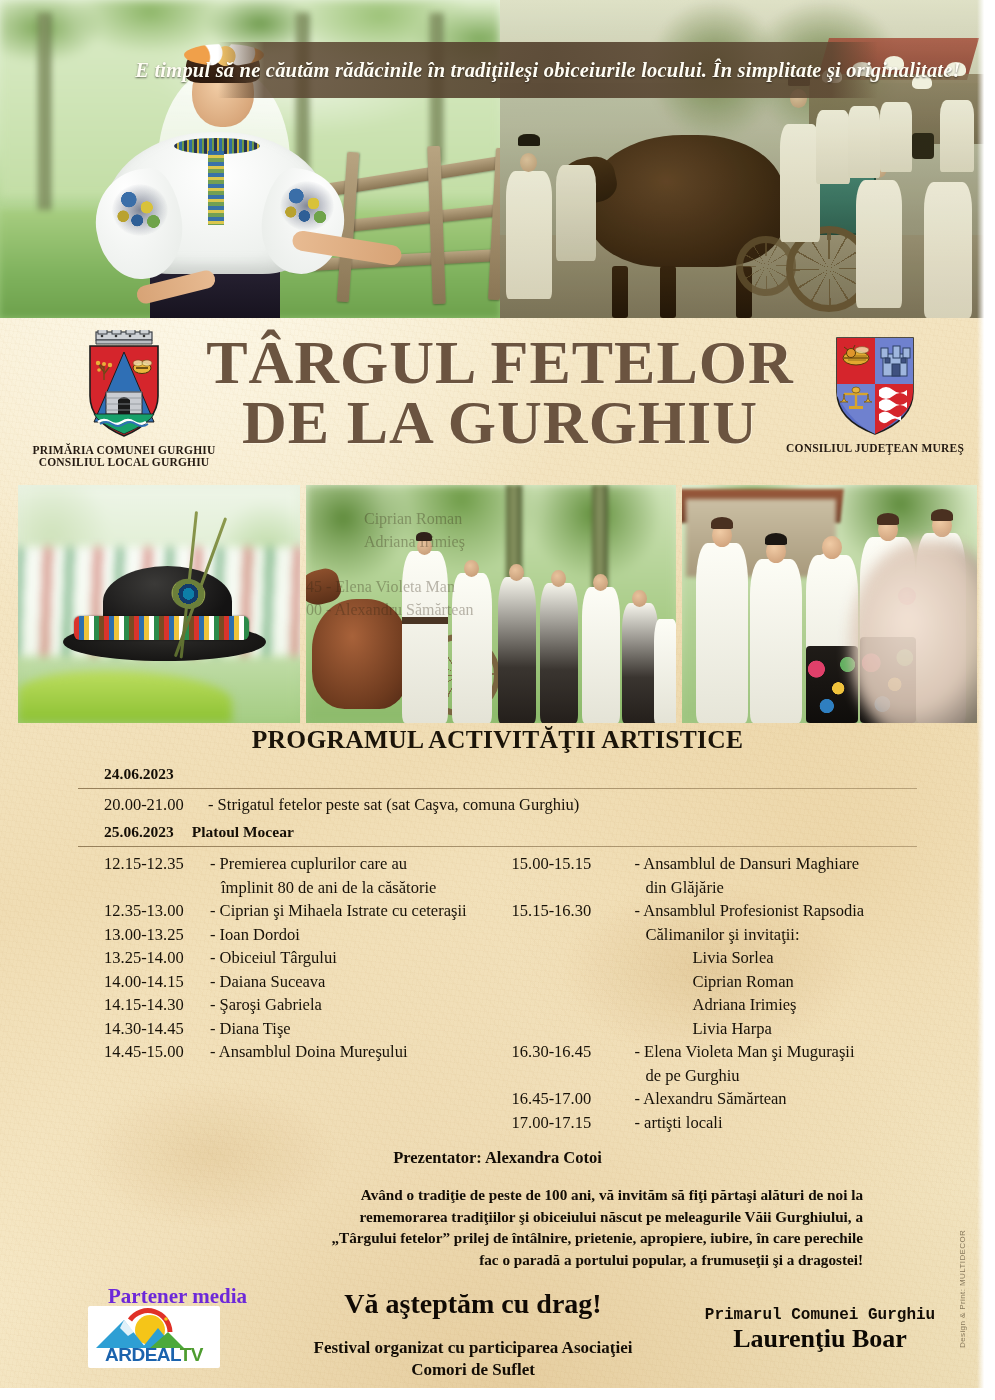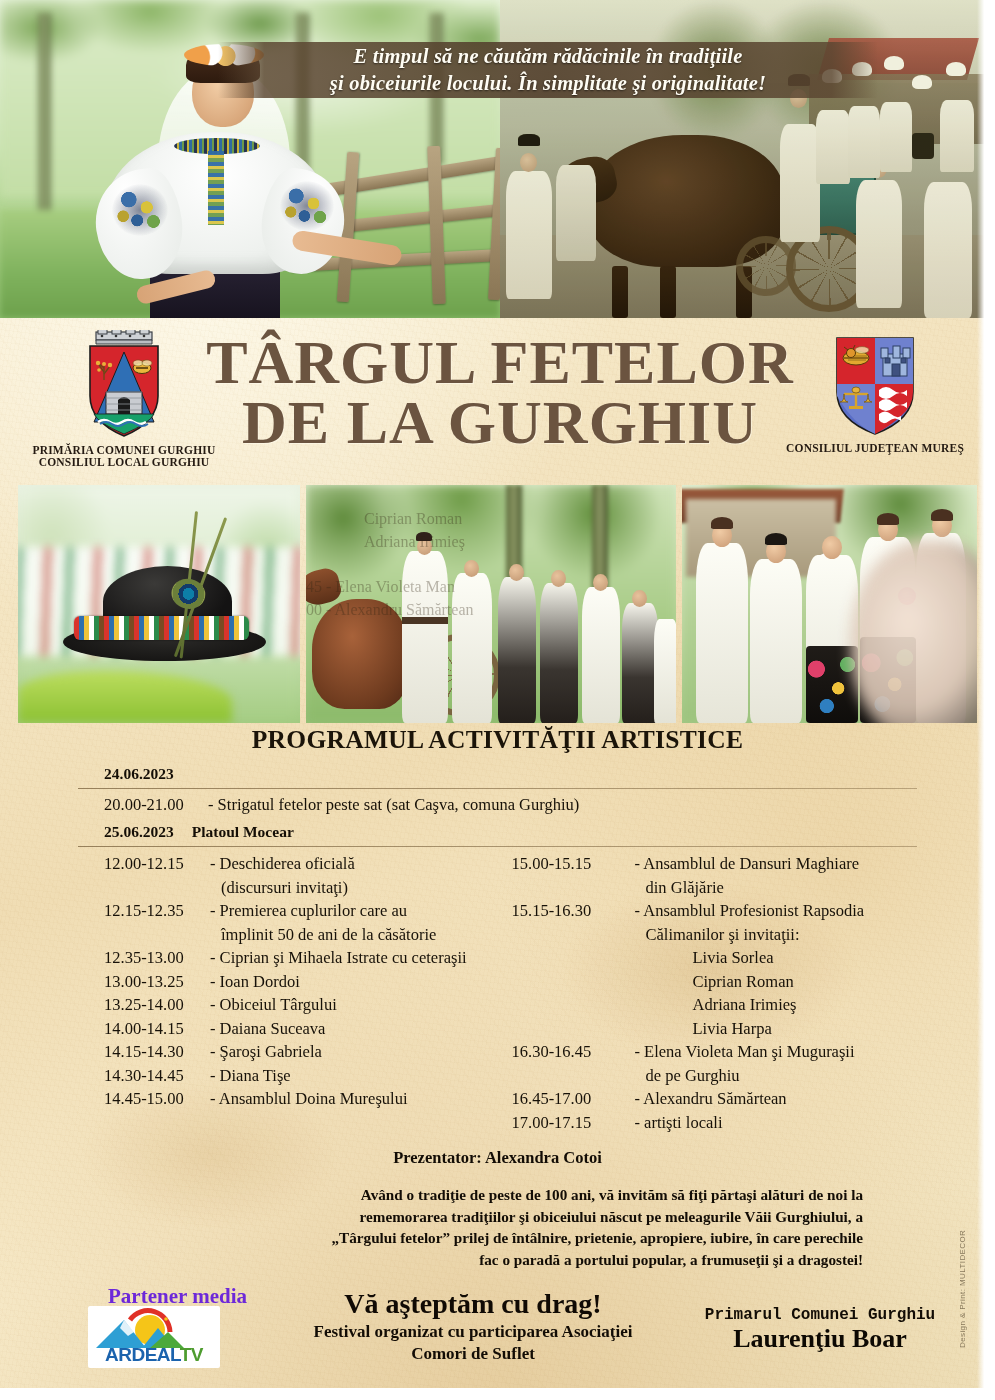--- a/index.html
+++ b/index.html
@@ -247,21 +247,21 @@
   #photo-kids .fg{position:absolute;right:-24px;bottom:-18px;width:150px;height:200px;
     background:radial-gradient(ellipse at 38% 40%, #f3e2d4, #d8c3b2 52%, #2b2520 100%);
     border-radius:48% 40% 30% 44%;filter:blur(7px);opacity:.92;}
   #photo-kids .flower{position:absolute;width:18px;height:18px;border-radius:50%;
     background:radial-gradient(circle at 40% 38%,#f9c2d6,#e983ae);}
 
   
   #quote-banner{position:absolute;left:218px;top:42px;width:660px;height:56px;
     background:linear-gradient(90deg,rgba(92,71,50,0) 0%,rgba(92,71,50,.84) 7%,
                rgba(82,63,44,.9) 50%,rgba(92,71,50,.84) 93%,rgba(92,71,50,0) 100%);
-    display:flex;flex-direction:column;align-items:center;justify-content:center;}
+    display:flex;flex-direction:row;align-items:center;justify-content:center;}
   #quote-banner span{display:block;color:#fffdf4;font-style:italic;font-weight:bold;
     font-size:20.5px;line-height:27px;letter-spacing:.2px;white-space:nowrap;
     text-shadow:0 1px 2px rgba(0,0,0,.55);font-family:"Liberation Serif",serif;}
 
   
   #title-band{position:absolute;left:0;top:318px;width:995px;height:167px;}
   #main-title{position:absolute;left:150px;top:14px;width:700px;text-align:center;
     color:#6b5440;font-weight:bold;font-size:62px;line-height:60px;letter-spacing:1px;
     font-family:"Liberation Serif",serif;
     text-shadow:1px 1px 0 rgba(255,250,235,.6);}
@@ -304,21 +304,21 @@
   #partner-label{position:absolute;left:108px;top:2px;font-weight:bold;font-size:21px;color:#6d28d9;}
   #ardeal-logo{position:absolute;left:88px;top:24px;width:132px;height:62px;background:#ffffff;
     border-radius:2px;overflow:hidden;}
   #ardeal-word{position:absolute;left:0;bottom:2px;width:100%;text-align:center;
     font-weight:bold;font-size:19px;letter-spacing:-.5px;font-family:"Liberation Sans",sans-serif;}
   #ardeal-word .a{color:#1b63ad;}
   #ardeal-word .tv{color:#4e9c2f;}
   #center-block{position:absolute;left:258px;top:6px;width:430px;text-align:center;}
   #slogan{font-weight:bold;font-size:28px;color:#100a04;line-height:32px;
     font-family:"Liberation Serif",serif;}
-  #organizer{font-weight:bold;font-size:17px;line-height:22px;color:#120c05;margin-top:1px;}
+  #organizer{font-weight:bold;font-size:17px;line-height:22px;color:#120c05;margin-top:17px;}
   #mayor-block{position:absolute;left:690px;top:24px;width:260px;text-align:center;}
   #mayor-role{font-weight:bold;font-size:16px;color:#120c05;font-family:Liberation Mono, monospace;}
   #mayor-name{font-weight:bold;font-size:26px;color:#0d0903;line-height:30px;}
   #credit{position:absolute;left:958px;top:1238px;width:16px;height:110px;
     transform:rotate(180deg);writing-mode:vertical-rl;
     font-family:"Liberation Sans",sans-serif;font-size:8px;color:rgba(70,55,32,.62);
     letter-spacing:.4px;white-space:nowrap;}
   #bottom-white{position:absolute;left:0;top:1388px;width:995px;height:12px;background:#fff;}
   #right-white{position:absolute;left:977px;top:0;width:18px;height:1400px;
     background:linear-gradient(90deg,rgba(255,255,255,.0),#fff 40%);}
@@ -583,31 +583,24 @@
       </div>
       <div style="display:flex;align-items:baseline;">
         <div class="datehead">25.06.2023</div>
         <div class="datehead" style="padding-left:18px;">Platoul Mocear</div>
       </div>
       <div class="rule"></div>
 
       <div class="cols">
         <div class="col left">
           <div class="prow">
-            <div class="t">12.00-12.15</div>
-            <div class="d">
-              <span>- Deschiderea oficială</span>
-              <span class="cont">(discursuri invitaţi)</span>
-            </div>
-          </div>
-          <div class="prow">
             <div class="t">12.15-12.35</div>
             <div class="d">
               <span>- Premierea cuplurilor care au</span>
-              <span class="cont">împlinit 50 de ani de la căsătorie</span>
+              <span class="cont">împlinit 80 de ani de la căsătorie</span>
             </div>
           </div>
           <div class="prow">
             <div class="t">12.35-13.00</div>
             <div class="d">- Ciprian şi Mihaela Istrate cu ceteraşii</div>
           </div>
           <div class="prow">
             <div class="t">13.00-13.25</div>
             <div class="d">- Ioan Dordoi</div>
           </div>

